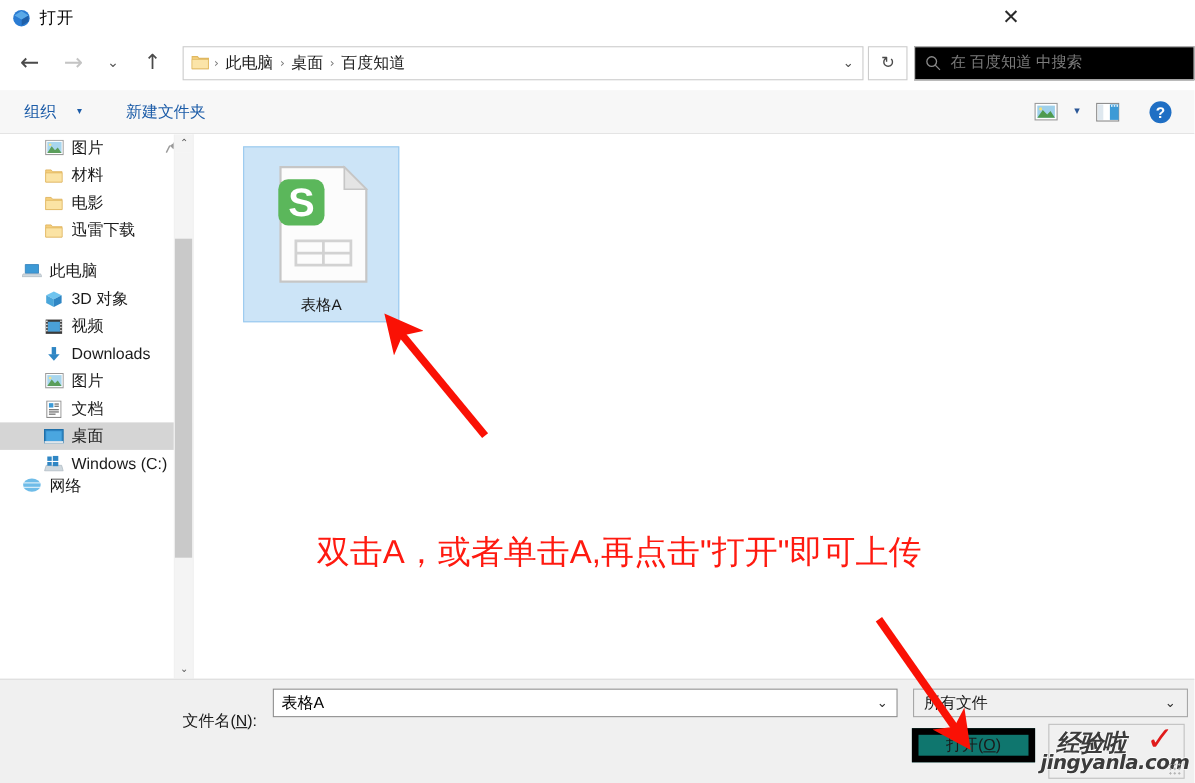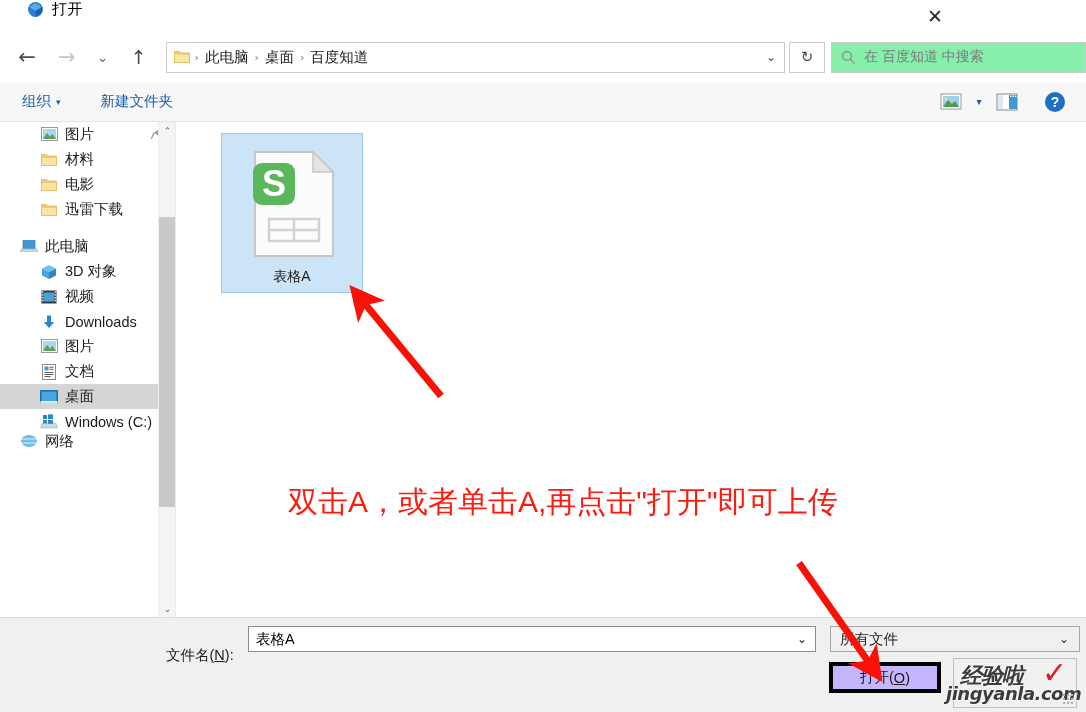--- a/index.html
+++ b/index.html
@@ -6,23 +6,23 @@
   html, body {
     margin: 0; padding: 0;
     width: 1086px; height: 712px;
     overflow: hidden;
     font-family: "Liberation Sans", "DejaVu Sans", sans-serif;
   }
   body { background: #ffffff; position: relative; }
 
   
   .titlebar {
-    position: absolute; left: 16px; top: 0; width: 942px; height: 32px;
+    position: absolute; left: 0; top: 0; width: 942px; height: 32px;
     background: #ffffff;
-    display: flex; align-items: flex-start;
+    display: flex; align-items: center;
   }
   .title-icon {
     margin-left: 10px; width: 18px; height: 18px;
     display: flex; align-items: center; justify-content: center;
   }
   .title-text {
     margin-left: 8px; font-size: 15px; color: #000000;
     letter-spacing: .5px;
   }
   .close-btn {
@@ -67,36 +67,36 @@
     font-size: 12px; color: #4a4a4a; font-family: "DejaVu Sans", sans-serif;
   }
   .refresh-btn {
     margin-left: 4px; width: 36px; height: 31px;
     border: 1px solid #cccccc; background: #ffffff;
     display: flex; align-items: center; justify-content: center;
     font-size: 15px; color: #4a4a4a; font-family: "DejaVu Sans", sans-serif;
   }
   .searchbox {
     margin-left: 6px; width: 256px; height: 31px;
-    border: 1px solid #cccccc; background: #86efac;
+    border: 1px solid #cccccc; background: #000000;
     display: flex; align-items: center;
   }
   .search-icon { margin-left: 9px; display:flex; }
   .search-ph {
     margin-left: 8px; font-size: 14px; color: #7b7b7b; white-space: nowrap;
   }
 
   
   .toolbar {
     position: absolute; left: 0; top: 82px; width: 1086px; height: 40px;
     background: #f7f7f7; border-bottom: 1px solid #e2e2e2;
     display: flex; align-items: center;
   }
   .tb-item {
-    font-size: 14.5px; color: #1c5ca8; padding: 4px 8px; white-space: nowrap;
+    font-size: 14.5px; color: #1c5ca8; padding: 4px 8px; white-space: nowrap; gap: 14px;
   }
   .tb-organize { margin-left: 14px; display: flex; align-items: center; }
   .tb-caret { font-size: 9px; margin-left: 5px; color:#1c5ca8;
               font-family: "DejaVu Sans", sans-serif; }
   .tb-newfolder { margin-left: 24px; }
   .tb-right { margin-left: auto; display: flex; align-items: center; }
   .tb-icon-btn {
     width: 34px; height: 30px; display: flex; align-items: center;
     justify-content: center;
   }
@@ -193,21 +193,21 @@
     background: #f0f0f0; border: 1px solid #a7a7a7;
     display: flex; align-items: center;
   }
   .ft-value { margin-left: 9px; font-size: 14.5px; color: #1a1a1a; }
   .ft-caret {
     position: absolute; right: 10px; top: 50%; transform: translateY(-50%);
     font-size: 12px; color: #2b2b2b; font-family: "DejaVu Sans", sans-serif;
   }
   .open-btn {
     position: absolute; left: 829px; top: 662px; width: 112px; height: 31px;
-    background: #c4b5fd; border: 4px solid #000000;
+    background: #0f766e; border: 6px solid #000000;
     display: flex; align-items: center; justify-content: center;
     font-size: 14.5px; color: #1a1a1a;
   }
   .open-btn u { text-decoration: underline; }
 
   
   .watermark {
     position: absolute; left: 953px; top: 658px; width: 124px; height: 50px;
     border: 1px solid #c0c0c0; background: #f0f0f0;
   }

